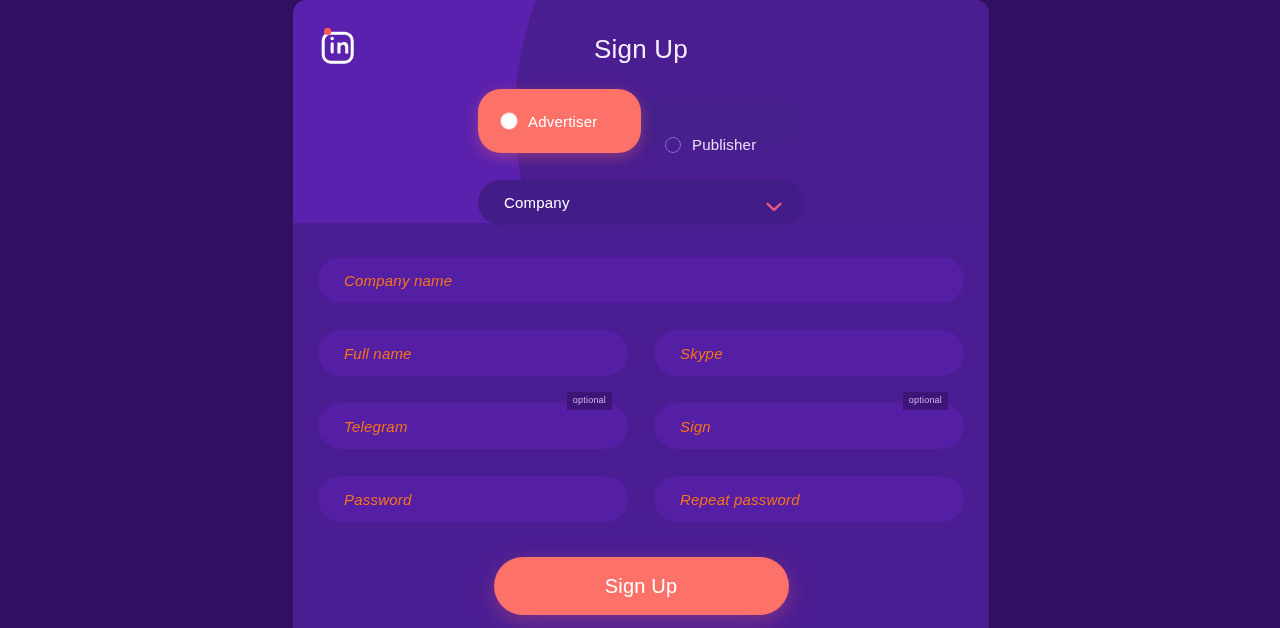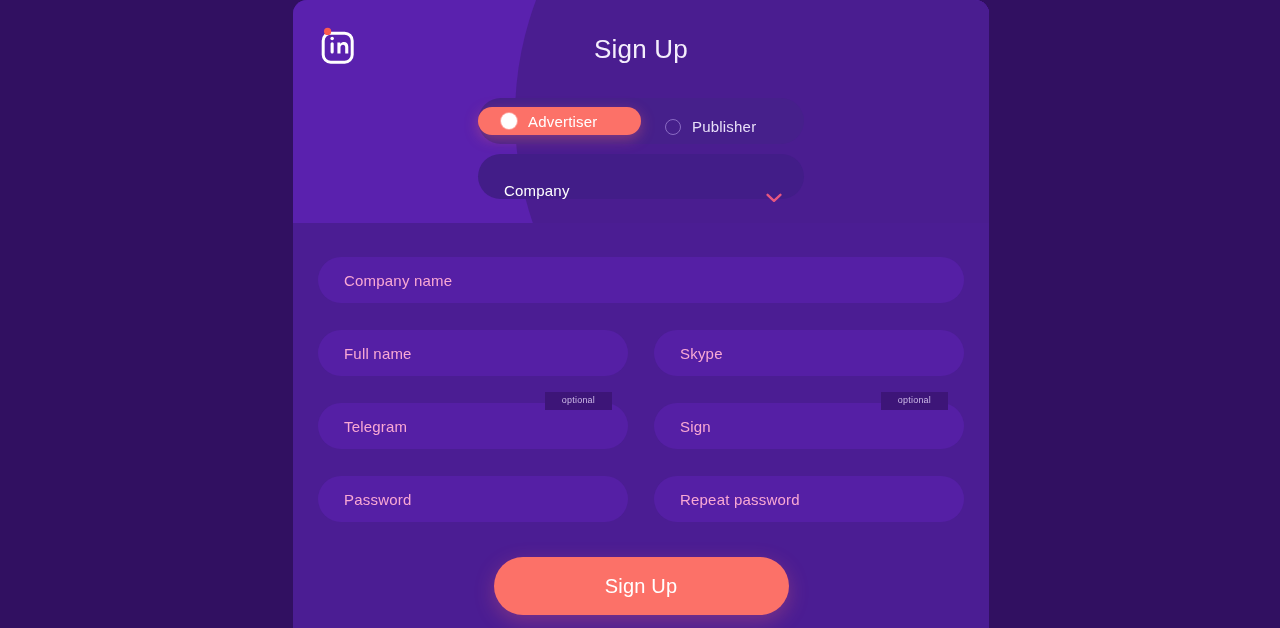--- a/index.html
+++ b/index.html
@@ -94,21 +94,21 @@
     height: 46px;
     background: #46208b;
     border-radius: 23px;
     display: flex;
     align-items: center;
     z-index: 6;
   }
   .role-opt {
     display: flex;
     align-items: center;
-    height: 28px;
+    height: 64px;
     border-radius: 23px;
     cursor: pointer;
     user-select: none;
   }
   .role-opt.active {
     width: 163px;
     background: #fc7168;
     padding-left: 23px;
     box-shadow: 0 4px 14px rgba(252,113,104,0.35);
   }
@@ -136,27 +136,27 @@
     font-size: 15px;
     color: #ffffff;
     letter-spacing: 0.2px;
   }
   .role-opt.inactive .role-label { color: #e8dff8; }
 
   
   .dropdown {
     position: absolute;
     left: 185px;
-    top: 154px;
+    top: 180px;
     width: 326px;
     height: 45px;
     background: #421d88;
     border-radius: 23px;
     display: flex;
-    align-items: flex-end;
+    align-items: center;
     padding: 0 22px 0 26px;
     cursor: pointer;
     z-index: 6;
   }
   .dropdown-value {
     flex: 1;
     font-size: 15px;
     color: #ffffff;
     letter-spacing: 0.2px;
   }
@@ -184,33 +184,34 @@
     border-radius: 23px;
     display: flex;
     align-items: center;
     padding: 0 26px;
     flex: 1 1 0;
   }
   .field.full { flex: 1 1 100%; }
 
   .field-placeholder {
     font-size: 15px;
-    color: #f9a8d4;
-    letter-spacing: 0.2px;
+    color: #f97316;
+    letter-spacing: 0.2px;
+    font-style: italic;
   }
 
   .badge {
     position: absolute;
     right: 16px;
     top: -11px;
     background: #3d1578;
     color: #cbb8e6;
     font-size: 9px;
     line-height: 1;
-    padding: 4px 17px 5px;
+    padding: 4px 6px 5px;
     border-radius: 0;
     letter-spacing: 0.2px;
   }
 
   
   .submit-wrap {
     position: absolute;
     left: 0;
     top: 557px;
     width: 100%;

